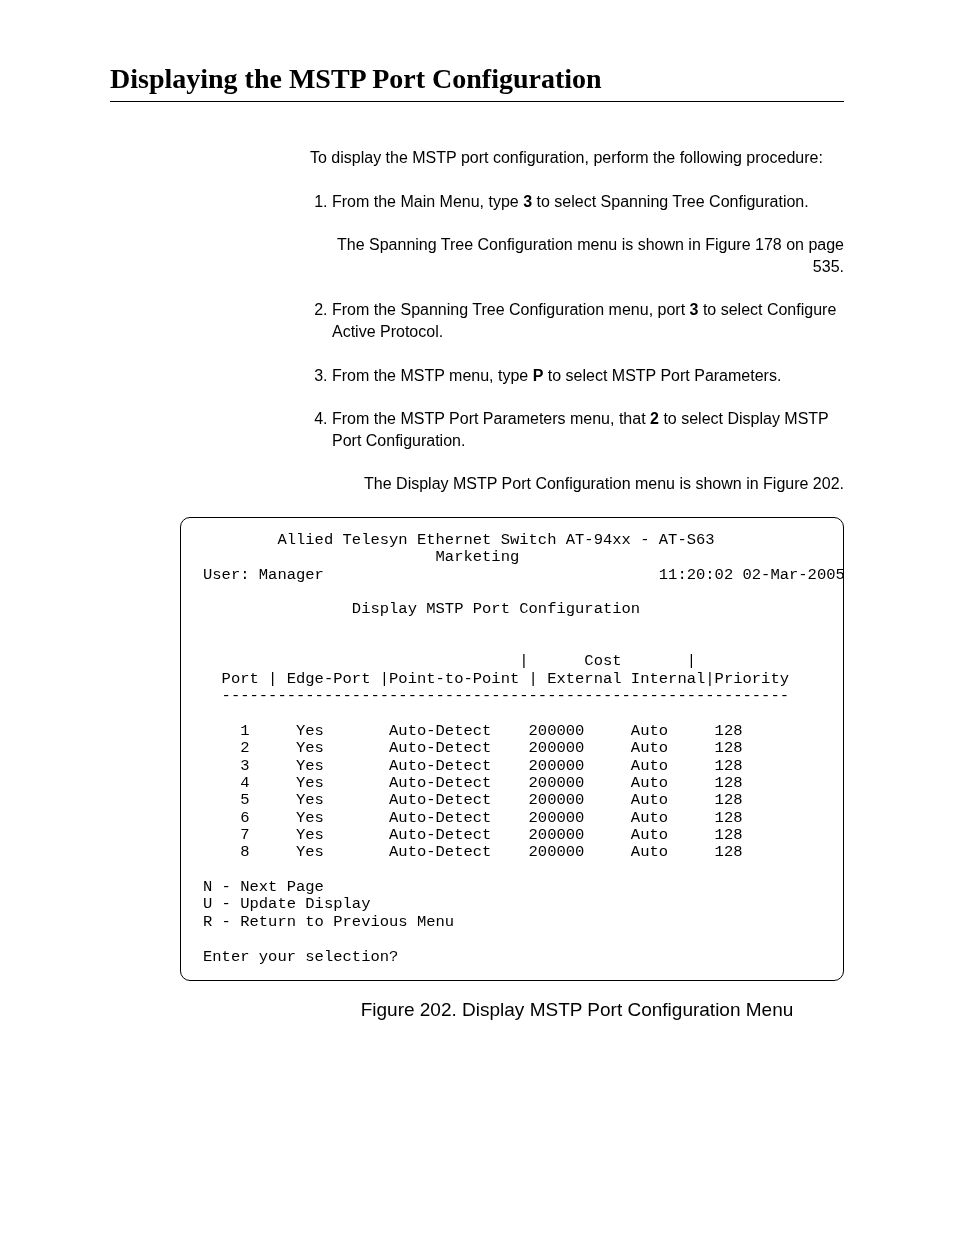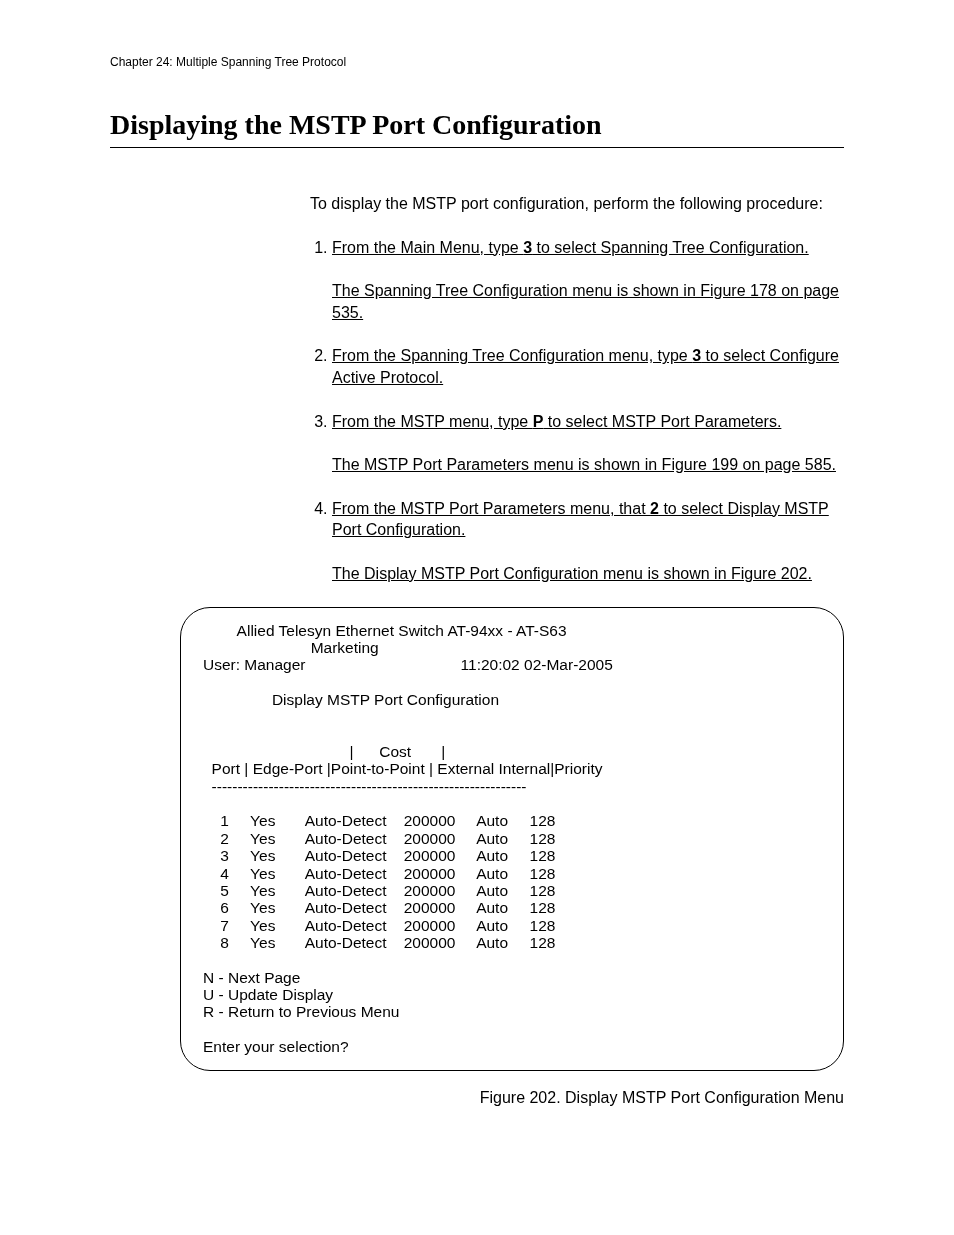--- a/index.html
+++ b/index.html
@@ -36,79 +36,77 @@
     font-size: 16px;
     line-height: 1.35;
     margin-top: 40px;
   }
   .body-col p {
     margin: 0 0 22px 0;
   }
   .body-col ol {
     margin: 0;
     padding-left: 22px;
-    text-decoration: underline;
   }
   .body-col ol li {
     margin-bottom: 22px;
   }
   .body-col ol li .sub {
     margin-top: 22px;
+    text-align: right;
   }
   .terminal-box {
     border: 1.5px solid #000;
-    border-radius: 30px;
+    border-radius: 10px;
     padding: 14px 22px 14px 22px;
-    font-family: Liberation Sans, sans-serif;
+    font-family: Liberation Mono, monospace;
     font-size: 15.5px;
     line-height: 1.12;
     white-space: pre;
     margin: 10px 0 18px 70px;
     overflow: hidden;
   }
   .fig-caption {
-    text-align: right;
-    font-size: 16px;
+    text-align: center;
+    font-size: 19px;
     margin-bottom: 16px;
     margin-left: 200px;
   }
   .footer {
     position: absolute;
     bottom: 60px;
     left: 110px;
     right: 110px;
     font-size: 12px;
   }
   .footer .pagenum { float: left; }
   .footer .section { float: right; }
 </style>
 </head>
 <body>
 
 <div class="page">
 
-  <div class="chapter-header">Chapter 24: Multiple Spanning Tree Protocol</div>
 
   <h1 class="title">Displaying the MSTP Port Configuration</h1>
   <hr class="title-rule">
 
   <div class="body-col">
     <p>To display the MSTP port configuration, perform the following procedure:</p>
 
     <ol>
       <li>
         <span>From the Main Menu, type </span><b>3</b><span> to select Spanning Tree Configuration.</span>
         <div class="sub">The Spanning Tree Configuration menu is shown in Figure 178 on page 535.</div>
       </li>
       <li>
-        <span>From the Spanning Tree Configuration menu, type </span><b>3</b><span> to select Configure Active Protocol.</span>
+        <span>From the Spanning Tree Configuration menu, port </span><b>3</b><span> to select Configure Active Protocol.</span>
       </li>
       <li>
         <span>From the MSTP menu, type </span><b>P</b><span> to select MSTP Port Parameters.</span>
-        <div class="sub">The MSTP Port Parameters menu is shown in Figure 199 on page 585.</div>
       </li>
       <li>
         <span>From the MSTP Port Parameters menu, that </span><b>2</b><span> to select Display MSTP Port Configuration.</span>
         <div class="sub">The Display MSTP Port Configuration menu is shown in Figure 202.</div>
       </li>
     </ol>
   </div>
 
   <div class="terminal-box" id="terminal">        Allied Telesyn Ethernet Switch AT-94xx - AT-S63
                          Marketing

